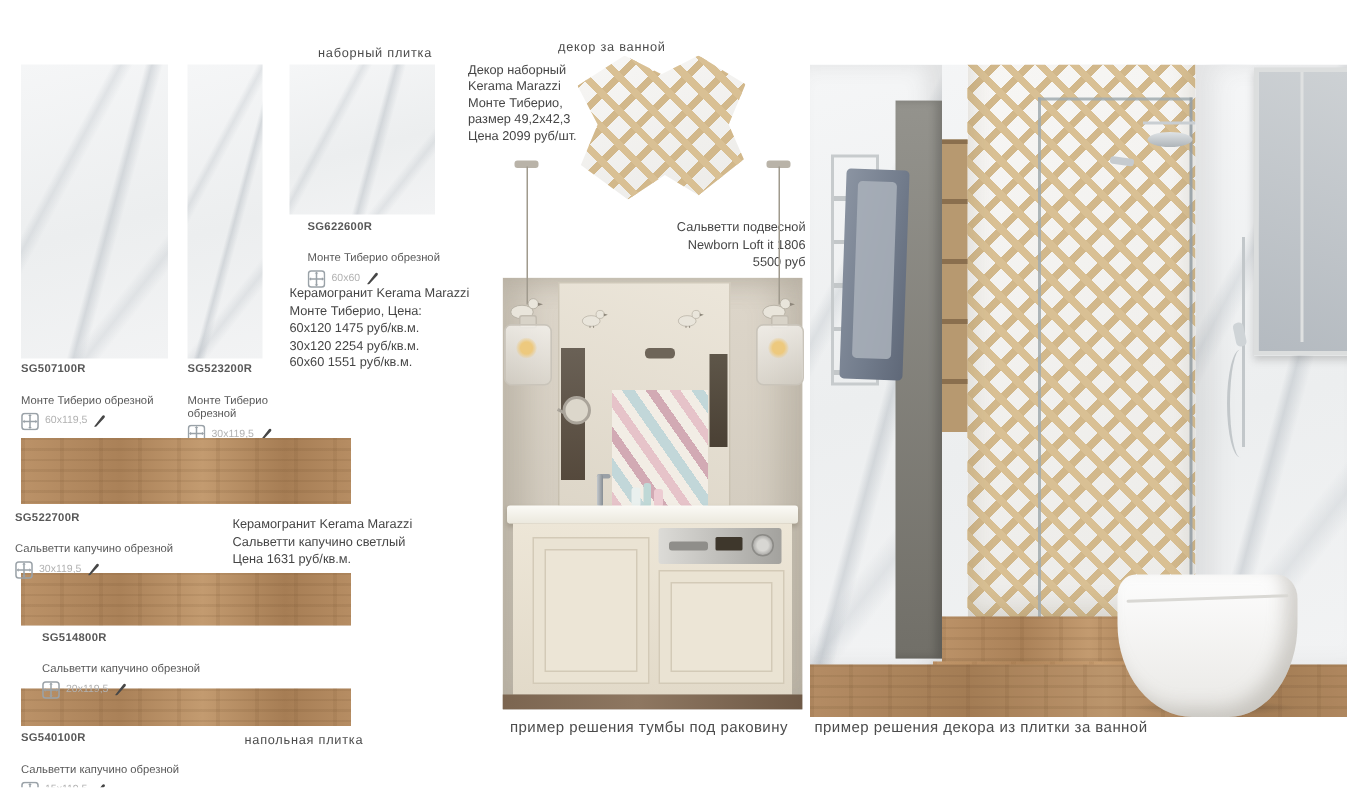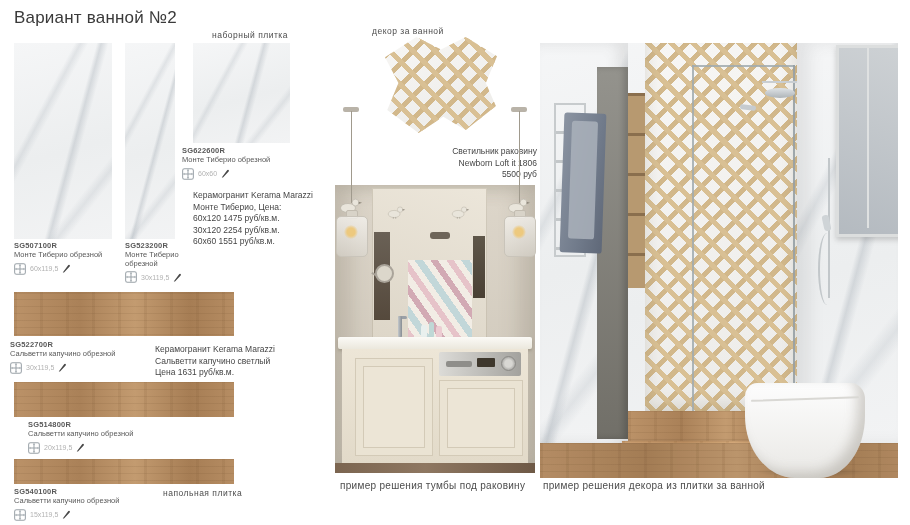--- a/index.html
+++ b/index.html
@@ -5,21 +5,21 @@
   html,body{margin:0;padding:0;background:#ffffff}
   .board{position:relative;width:910px;height:525px;background:#fff;overflow:hidden;
          font-family:"Liberation Sans",sans-serif;color:#4a4a4a}
   .a{position:absolute}
   .title{position:absolute;left:14px;top:8px;font-size:17px;font-weight:500;color:#3a3a3a;letter-spacing:.2px}
   .ann{position:absolute;font-size:8.5px;color:#4c4c4c;letter-spacing:.5px}
   .caption{position:absolute;font-size:10px;color:#4c4c4c;letter-spacing:.3px}
   .tile{position:absolute}
   .card{position:absolute;color:#585858}
   .sku{font-size:7.5px;font-weight:700;letter-spacing:.2px;line-height:9px}
-  .tname{font-size:7.5px;line-height:8.5px;margin-top:1px}
+  .tname{font-size:7.5px;line-height:8.5px;margin-top:13px}
   .sizerow{display:flex;align-items:center;gap:4px;margin-top:3px;position:relative}
   .fmt{width:12px;height:12px;flex:0 0 auto}
   .fmt .frame{fill:none;stroke:#9aa2a8;stroke-width:1.1}
   .fmt .cross{fill:none;stroke:#9aa2a8;stroke-width:1.1}
   .fmt .arr{fill:#9aa2a8}
   .size{font-size:7px;color:#b2b2b2}
   .pen{width:9px;height:9px;flex:0 0 auto}
   .pen path{fill:#474747}
   .tblock{position:absolute;font-size:8.5px;line-height:11.5px;color:#454545}
   .tblock.right{text-align:right}
@@ -49,21 +49,20 @@
   .birdsvg .beak{fill:#8d867a}
   .birdsvg .leg{stroke:#8d867a;stroke-width:.8}
   .panelframe{position:absolute;border:1.5px solid #d3cab7;background:#eae3d3}
   .panelinner{position:absolute;left:7px;top:7px;right:7px;bottom:7px;border:1.5px solid #d3cab7;background:#ece5d6}
 </style>
 </head>
 <body>
 
 <div class="board">
 
-  <div class="title">Вариант ванной №2</div>
 
   <div class="ann" style="left:212px;top:30px">наборный плитка</div>
   <div class="ann" style="left:372px;top:26px">декор за ванной</div>
   <div class="ann" style="left:163px;top:488px">напольная плитка</div>
 
   <div class="tile marble" style="left:14px;top:43px;width:98px;height:196px"></div>
   <div class="tile marble" style="left:125px;top:43px;width:50px;height:196px"></div>
   <div class="tile marble" style="left:193px;top:43px;width:97px;height:100px"></div>
 
   <div class="card" style="left:14px;top:241px;width:108px">
@@ -91,21 +90,21 @@
           <path class="cross" d="M6.5 2.2 V10.8 M2.2 6.5 H10.8"></path>
           <path class="arr" d="M6.5 1 L5.2 2.6 H7.8 Z M6.5 12 L5.2 10.4 H7.8 Z M1 6.5 L2.6 5.2 V7.8 Z M12 6.5 L10.4 5.2 V7.8 Z"></path>
         </svg>
       <span class="size">30x119,5</span>
       <svg class="pen" viewBox="0 0 12 12">
           <path d="M1 11.2 L8.2 1.8 q.9-1.2 1.9-.4 1 .8.1 1.9L3 11 q-.9.7-2 .2z"></path>
         </svg>
     </div>
   </div>
 
-  <div class="card" style="left:182px;top:146px;width:108px">
+  <div class="card" style="left:205px;top:146px;width:108px">
     <div class="sku">SG622600R</div>
     <div class="tname">Монте Тиберио обрезной</div>
     <div class="sizerow">
       <svg class="fmt" viewBox="0 0 13 13">
           <rect class="frame" x="0.7" y="0.7" width="11.6" height="11.6" rx="2"></rect>
           <path class="cross" d="M6.5 2.2 V10.8 M2.2 6.5 H10.8"></path>
           <path class="arr" d="M6.5 1 L5.2 2.6 H7.8 Z M6.5 12 L5.2 10.4 H7.8 Z M1 6.5 L2.6 5.2 V7.8 Z M12 6.5 L10.4 5.2 V7.8 Z"></path>
         </svg>
       <span class="size">60x60</span>
       <svg class="pen" viewBox="0 0 12 12">
@@ -115,26 +114,33 @@
   </div>
 
   <div class="tblock" style="left:193px;top:190px">
     <div>Керамогранит Kerama Marazzi</div>
     <div>Монте Тиберио, Цена:</div>
     <div>60x120 1475 руб/кв.м.</div>
     <div>30x120 2254 руб/кв.м.</div>
     <div>60x60 1551 руб/кв.м.</div>
   </div>
 
+  <div class="tblock" style="left:312px;top:41px;line-height:11px">
+    <div>Декор наборный</div>
+    <div>Kerama Marazzi</div>
+    <div>Монте Тиберио,</div>
+    <div>размер 49,2х42,3</div>
+    <div>Цена 2099 руб/шт.</div>
+  </div>
 
   <div class="a lat" style="left:385px;top:37px;width:112px;height:96px;
               clip-path:polygon(28% 0%,50% 13%,72% 0%,100% 20%,90% 48%,99% 72%,72% 97%,52% 83%,30% 100%,2% 76%,12% 48%,0% 21%)"></div>
 
   <div class="tblock right" style="left:385px;top:146px;width:152px">
-    <div>Светильник раковину</div>
+    <div>Сальветти подвесной</div>
     <div>Newborn Loft it 1806</div>
     <div>5500 руб</div>
   </div>
 
   <div class="tile wood" style="left:14px;top:292px;width:220px;height:44px"></div>
   <div class="tile wood" style="left:14px;top:382px;width:220px;height:35px"></div>
   <div class="tile wood" style="left:14px;top:459px;width:220px;height:25px"></div>
 
   <div class="card" style="left:10px;top:340px;width:140px">
     <div class="sku">SG522700R</div>

